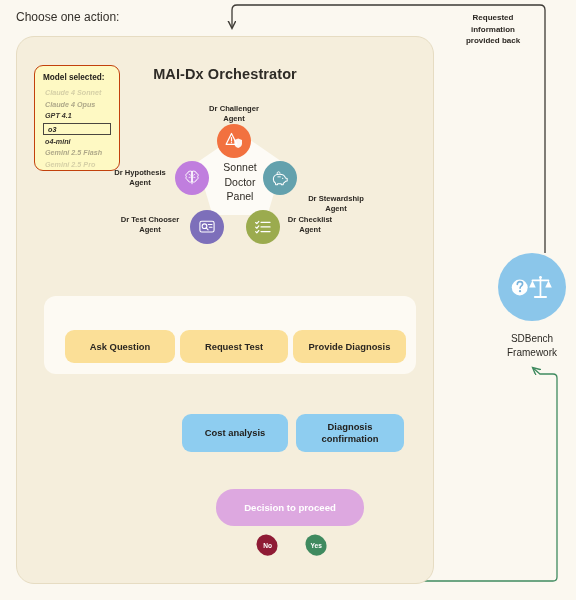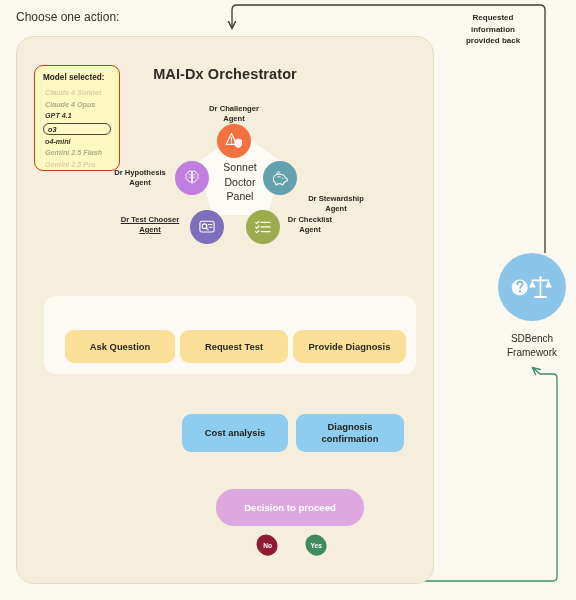--- a/index.html
+++ b/index.html
@@ -41,21 +41,21 @@
   .model-card-title { font-size: 8.2px; font-weight: 700; color: #24211d; margin-bottom: 5px; }
   .model-list { list-style: none; font-style: italic; }
   .model-item {
     font-size: 7.2px; color: #3a352d; line-height: 11.6px; height: 11.6px;
     white-space: nowrap; font-weight: 600;
     padding-left: 2px;
   }
   .model-item.dim-1 { color: rgba(120,112,98,.30); }
   .model-item.dim-2 { color: rgba(110,102,90,.55); }
   .model-item.selected {
-    border: 1px solid #4a4640; border-radius: 6px;
+    border: 1px solid #4a4640; border-radius: 0;
     padding: 0 4px; margin: 1px 0; height: 12px; line-height: 11px;
     font-weight: 700; color: #221f1a;
   }
 
   
   .pentagon {
     position: absolute; left: 197px; top: 133px;
     width: 86px; height: 82px;
     background: #fdfbf6;
     clip-path: polygon(50% 0%, 100% 36%, 82% 100%, 18% 100%, 0% 36%);
@@ -79,21 +79,21 @@
   #agent-challenger { left: 217px; top: 124px; background: #f2713f; }
   #label-challenger { left: 193px; top: 104px; width: 82px; }
 
   #agent-hypothesis { left: 175px; top: 161px; background: #c07ede; }
   #label-hypothesis { left: 106px; top: 168px; width: 68px; }
 
   #agent-stewardship { left: 263px; top: 161px; background: #63a1ad; }
   #label-stewardship { left: 300px; top: 168px; width: 72px; margin-top: 26px; }
 
   #agent-testchooser { left: 190px; top: 210px; background: #7d6fba; }
-  #label-testchooser { left: 112px; top: 215px; width: 76px; text-decoration: underline; }
+  #label-testchooser { left: 112px; top: 215px; width: 76px; }
 
   #agent-checklist { left: 246px; top: 210px; background: #9bab4e; }
   #label-checklist { left: 275px; top: 215px; width: 70px; }
 
   .chain-label {
     position: absolute; left: 185px; top: 277px; width: 112px;
     text-align: right; font-size: 7.6px; font-weight: 700; color: #2c2823; margin-top: 24px;
   }
 
   

